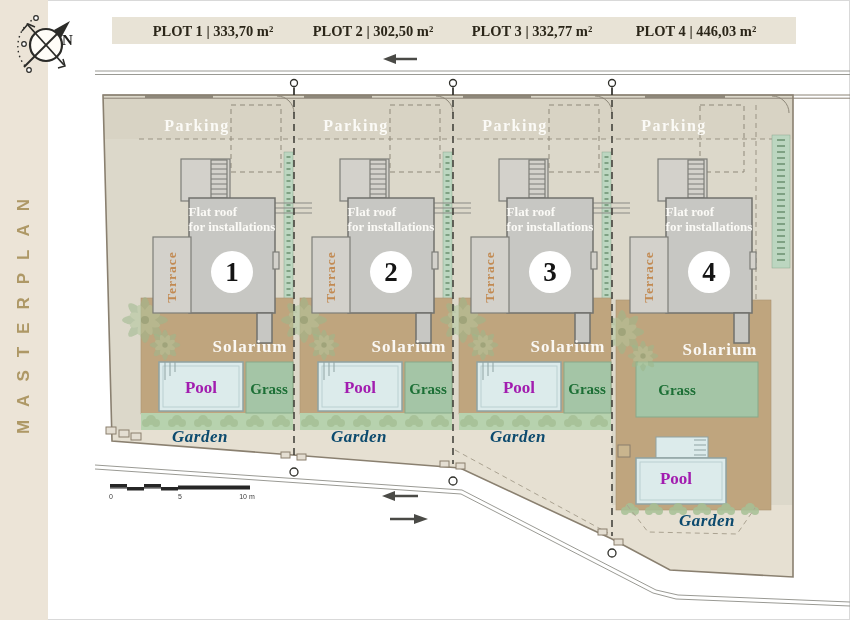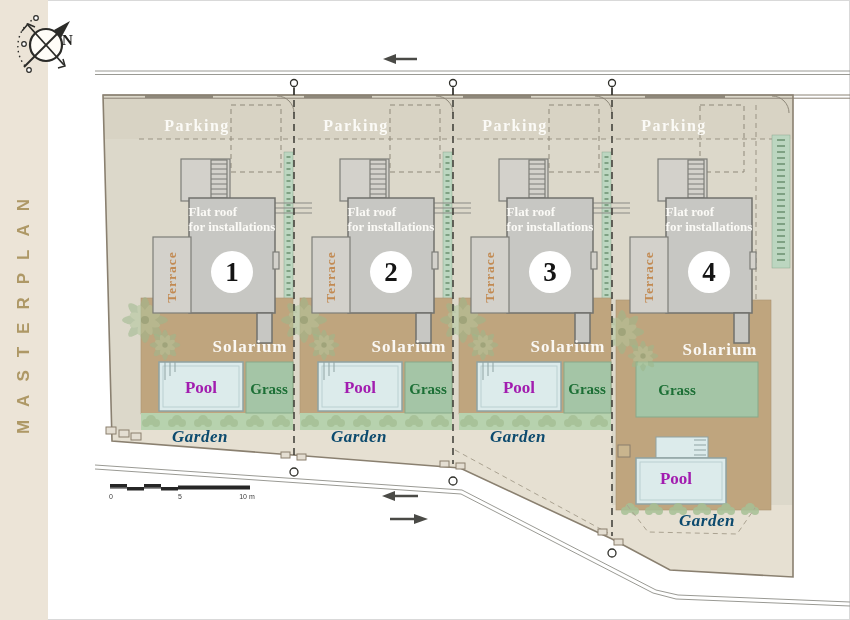--- a/index.html
+++ b/index.html
@@ -250,20 +250,26 @@
       <line x1="26" y1="21" x2="62" y2="61" stroke="#2b2b28" stroke-width="1.8"></line>
       <path d="M20 27 L26 20 L33 23" fill="none" stroke="#2b2b28" stroke-width="1.5"></path>
       <path d="M56 64 L63 62 L61 55" fill="none" stroke="#2b2b28" stroke-width="1.5"></path>
       <line x1="22" y1="63" x2="56" y2="29" stroke="#2b2b28" stroke-width="2"></line>
       <polygon points="68,17 52,26 59,34" fill="#2b2b28"></polygon>
     </g>
   </svg>
 
   <span id="north-label">N</span>
 
+  <div id="header-strip">
+    <span class="hplot hp1">PLOT 1 | 333,70 m²</span>
+    <span class="hplot hp2">PLOT 2 | 302,50 m²</span>
+    <span class="hplot hp3">PLOT 3 | 332,77 m²</span>
+    <span class="hplot hp4">PLOT 4 | 446,03 m²</span>
+  </div>
 
   <div class="plot p1">
     <span class="lbl lbl-parking">Parking</span>
     <span class="lbl lbl-flatroof"><span>Flat roof</span><br><span>for installations</span></span>
     <span class="lbl lbl-terrace">Terrace</span>
     <span class="num-circle">1</span>
     <span class="lbl lbl-solarium">Solarium</span>
     <span class="lbl lbl-pool">Pool</span>
     <span class="lbl lbl-grass">Grass</span>
     <span class="lbl lbl-garden">Garden</span>

